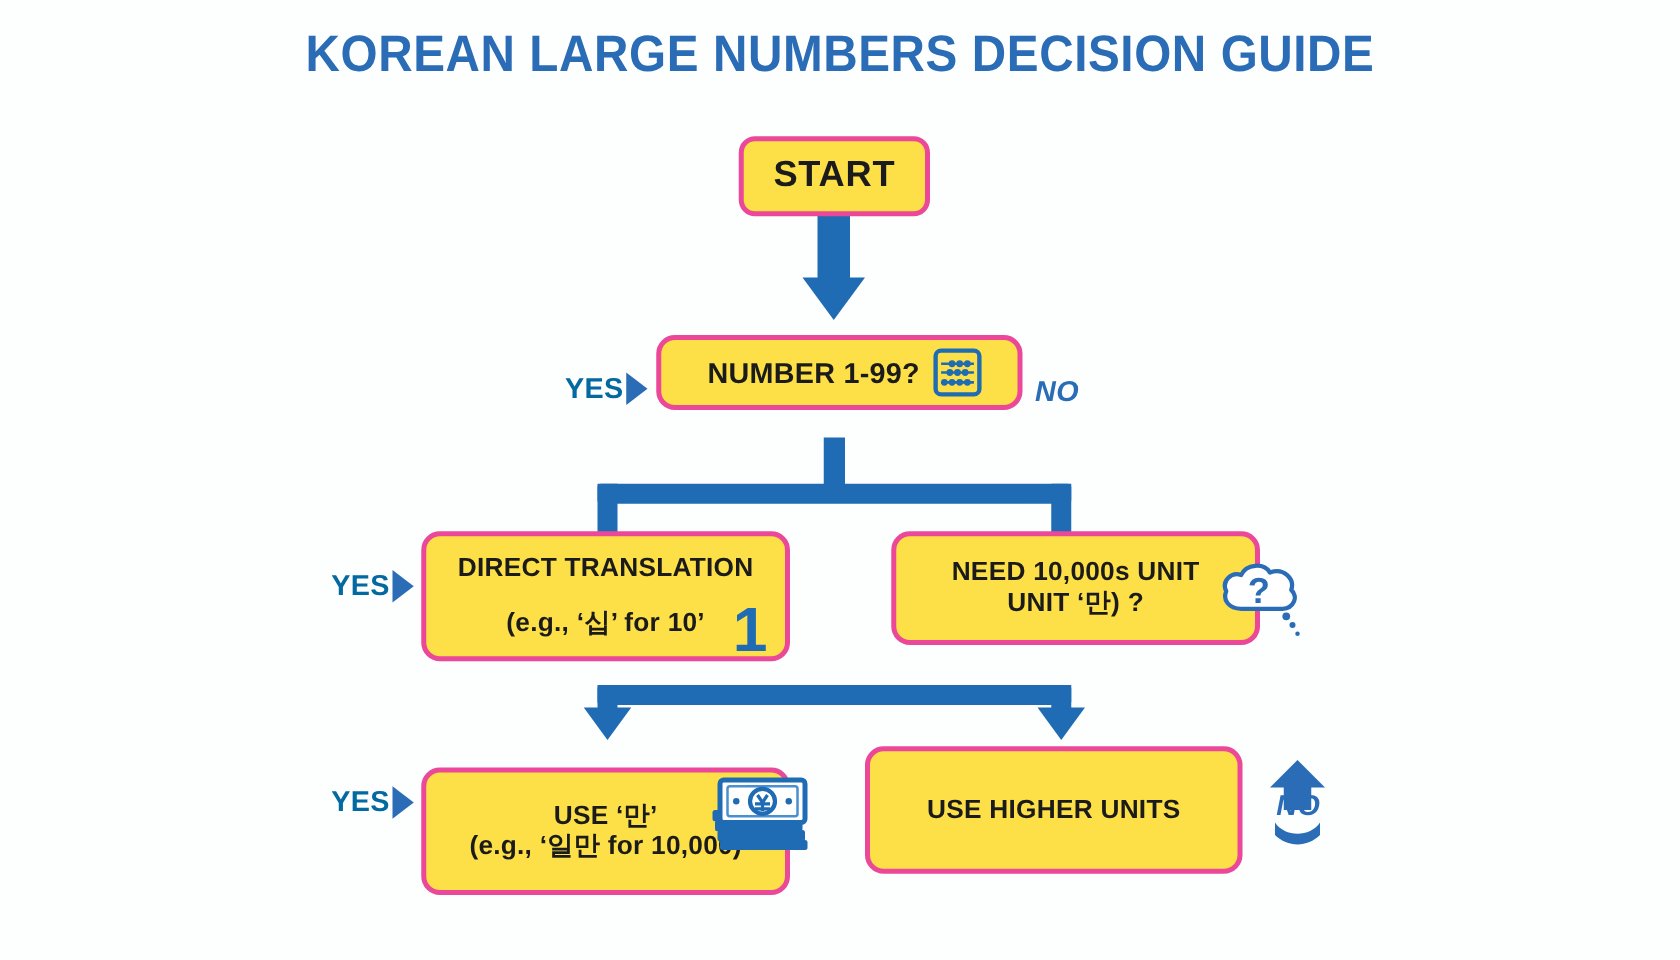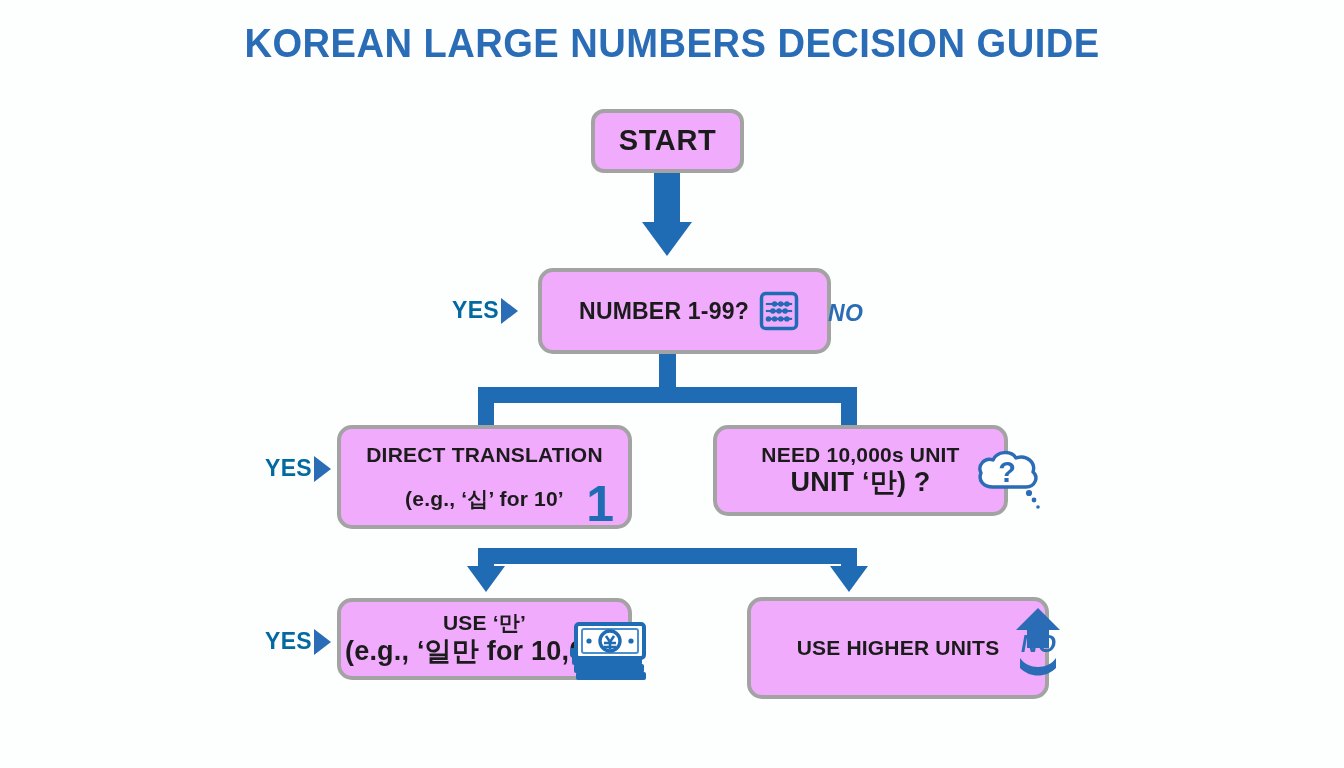--- a/index.html
+++ b/index.html
@@ -29,64 +29,64 @@
     font-weight: bold;
     letter-spacing: 0.5px;
     color: #2a6cb5;
     transform: scaleX(0.93);
   }
 
   
   .node {
     position: absolute;
     box-sizing: border-box;
-    background: #f0abfc;
-    border: 4px solid #a3a3a3;
+    background: #fde047;
+    border: 4px solid #ec4899;
     border-radius: 15px;
     display: flex;
     flex-direction: column;
     align-items: center;
     justify-content: center;
     text-align: right;
     color: #1b1b1b;
     font-weight: bold;
     z-index: 5;
   }
   .node .line1 {
     font-size: 21px;
     font-weight: bold;
     letter-spacing: 0.2px;
     line-height: 1.16;
     white-space: nowrap;
   }
   .node .line2 {
-    font-size: 27px;
+    font-size: 21px;
     font-weight: bold;
     letter-spacing: 0.2px;
     line-height: 1.16;
     white-space: nowrap;
   }
 
   
   #node-start {
     left: 591px;
     top: 109px;
     width: 153px;
     height: 64px;
     border-width: 4px;
     border-radius: 13px;
   }
   #node-start .line1 { font-size: 29px; letter-spacing: 0.6px; }
 
   
   #node-q1 {
-    left: 538px;
+    left: 525px;
     top: 268px;
     width: 293px;
-    height: 86px;
+    height: 60px;
     flex-direction: row;
     gap: 9px;
     padding-left: 22px;
     padding-right: 12px;
   }
   #node-q1 .line1 { font-size: 23px; }
 
   
   #node-direct {
     left: 337px;
@@ -103,29 +103,29 @@
     left: 713px;
     top: 425px;
     width: 295px;
     height: 91px;
     padding: 0 30px;
   }
 
   
   #node-man {
     left: 337px;
-    top: 598px;
+    top: 614px;
     width: 295px;
-    height: 82px;
+    height: 102px;
     padding: 0 14px;
   }
 
   
   #node-higher {
-    left: 747px;
+    left: 692px;
     top: 597px;
     width: 302px;
     height: 102px;
     padding: 6px 14px;
   }
 
   
   #numeral-one {
     position: absolute;
     right: 14px;

